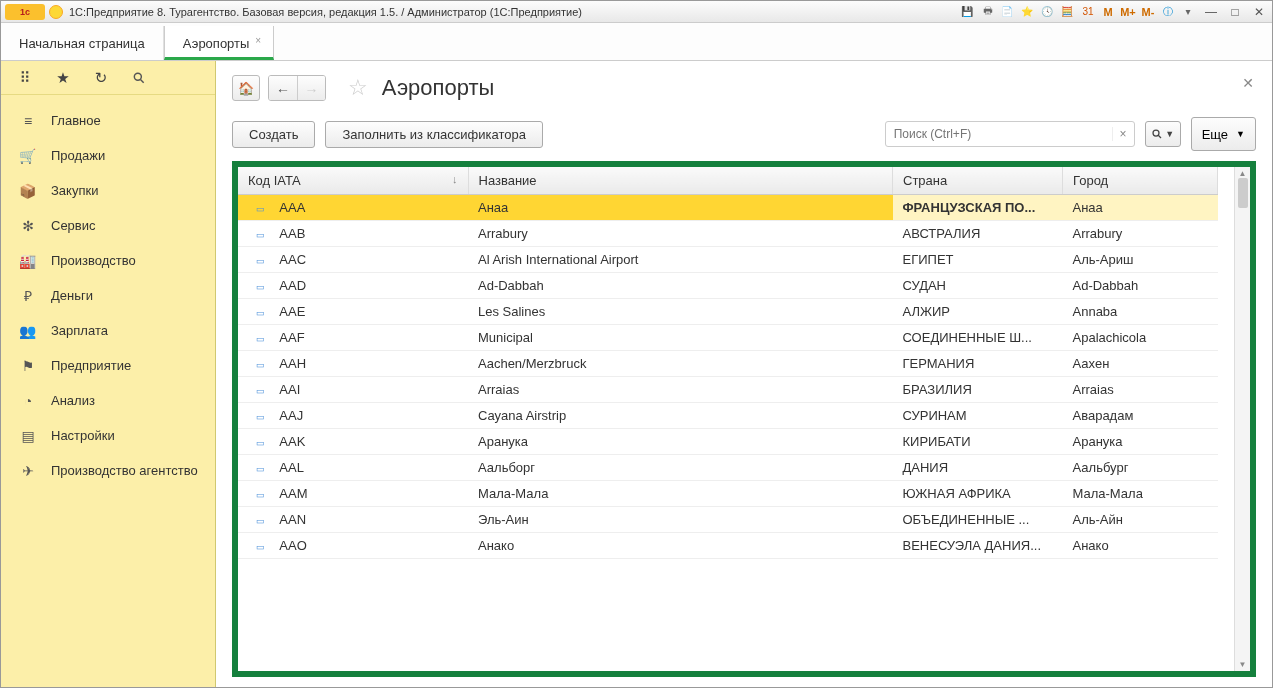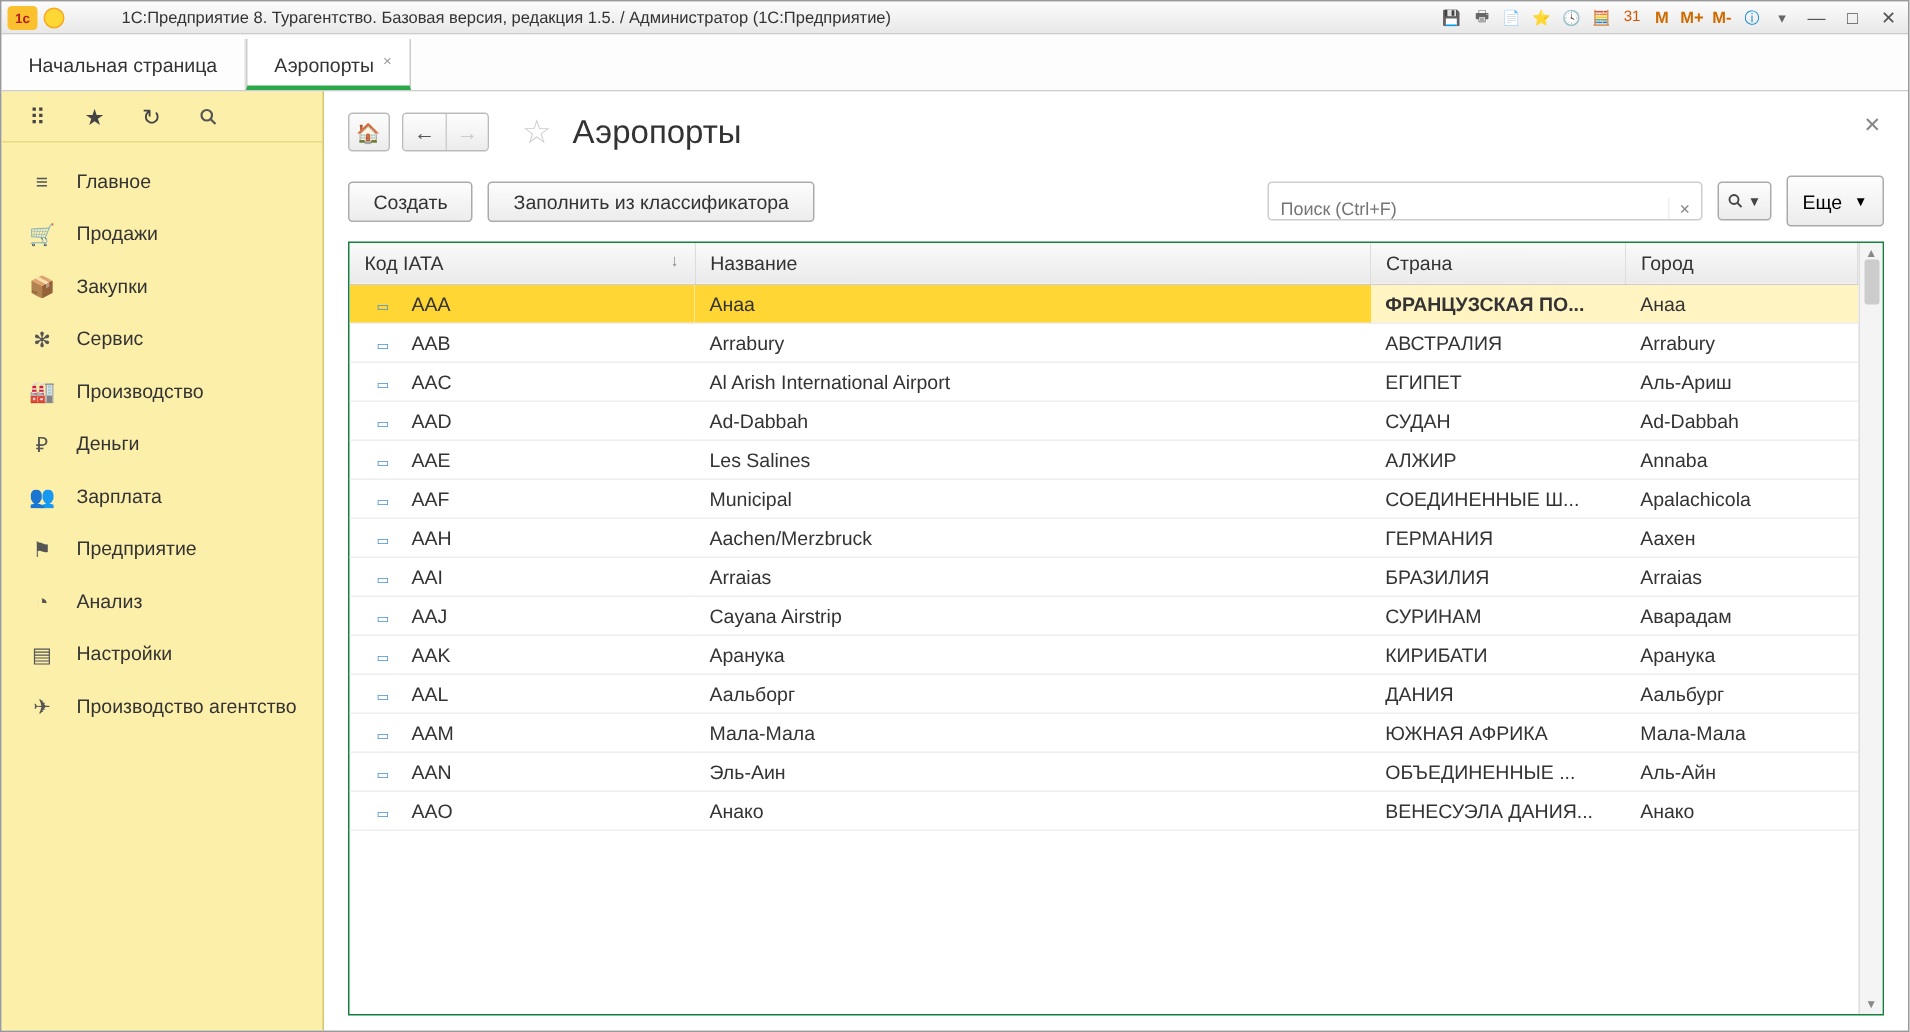--- a/index.html
+++ b/index.html
@@ -1,22 +1,22 @@
 <!DOCTYPE html>
 <html><head>
 <meta charset="utf-8">
 <style>
 * { box-sizing: border-box; margin: 0; padding: 0; font-family: Arial, sans-serif; }
 body { background: #f0f0f0; width: 1273px; height: 688px; overflow: hidden; border: 1px solid #999; }
 
 
 .titlebar { height: 22px; background: linear-gradient(#fcfcfc,#e8e8e8); display: flex; align-items: center; font-size: 11px; color: #333; padding: 0 4px; border-bottom: 1px solid #ccc; }
-.titlebar .logo { width: 20px; height: 16px; background: #fbc02d; border-radius: 3px; margin-right: 4px; display:flex;align-items:center;justify-content:center;font-size:9px;color:#b71c1c;font-weight:bold;}
+.titlebar .logo { width: 40px; height: 16px; background: #fbc02d; border-radius: 3px; margin-right: 4px; display:flex;align-items:center;justify-content:center;font-size:9px;color:#b71c1c;font-weight:bold;}
 .titlebar .dd { width:14px; height:14px; background:#fdd835; border-radius:50%; margin-right:6px; border:1px solid #f9a825;}
-.titlebar .title-text { flex: 1; margin-left: 32px; }
+.titlebar .title-text { flex: 1; }
 .titlebar .tbicons { display:flex; gap:4px; align-items:center;}
 .titlebar .tbi { width:16px; height:16px; display:flex;align-items:center;justify-content:center; font-size:10px; color:#666; cursor:pointer;}
 .titlebar .tbi.m { color:#ce6b00; font-weight:bold; font-size:11px;}
 .titlebar .tbi.info { color:#0288d1;}
 .titlebar .winbtn { width:18px; height:16px; display:flex;align-items:center;justify-content:center; font-size:12px; color:#555; cursor:pointer; margin-left:2px;}
 
 
 .tabstrip { height: 38px; background: #fdfdfd; display: flex; align-items:flex-end; border-bottom: 1px solid #ccc;}
 .tab { padding: 10px 18px 9px; font-size:13px; color:#333; border-right:1px solid #e0e0e0; cursor:pointer; position:relative;}
 .tab.active { background:#fff; border-bottom: 3px solid #2aa84a; padding-bottom:6px; border-right:1px solid #ccc; border-left:1px solid #ccc;}
@@ -41,28 +41,28 @@
 .navarrows .arr { width:28px; height:24px; background:linear-gradient(#fdfdfd,#ececec); display:flex;align-items:center;justify-content:center; font-size:14px; color:#555; cursor:pointer;}
 .navarrows .arr + .arr { border-left:1px solid #ccc;}
 .star-o { font-size:22px; color:#ccc; margin:0 6px 0 14px; cursor:pointer;}
 .page-title { font-size:22px; color:#333;}
 .close-page { position:absolute; right:18px; top:14px; font-size:14px; color:#888; cursor:pointer;}
 
 
 .toolbar { display:flex; align-items:center; gap:10px; margin-bottom:10px;}
 .btn { border:1px solid #aaa; background:linear-gradient(#fdfdfd,#ececec); border-radius:3px; padding:5px 16px; font-size:13px; color:#333; cursor:pointer;}
 .toolbar .spacer { flex:1;}
-.searchwrap { display:flex; align-items:flex-end; border:1px solid #ccc; border-radius:3px; width:290px; height:26px; background:#fff;}
+.searchwrap { display:flex; align-items:center; border:1px solid #ccc; border-radius:3px; width:250px; height:26px; background:#fff;}
 .searchwrap input { flex:1; border:none; outline:none; font-size:12px; padding:0 8px; color:#333; background:transparent;}
 .searchwrap .clr { width:22px; text-align:center; color:#888; font-size:12px; cursor:pointer; border-left:1px solid #eee;}
 .iconbtn { border:1px solid #aaa; background:linear-gradient(#fdfdfd,#ececec); border-radius:3px; width:36px; height:26px; display:flex;align-items:center;justify-content:center; cursor:pointer; font-size:12px; color:#444;}
 .morebtn { border:1px solid #aaa; background:linear-gradient(#fdfdfd,#ececec); border-radius:3px; height:34px; padding:0 10px; display:flex;align-items:center; cursor:pointer; font-size:13px; gap:8px;}
 
 
-.tablewrap { flex:1; border:1px solid #15803d; overflow:hidden; display:flex;}
+.tablewrap { flex:1; border:6px solid #15803d; overflow:hidden; display:flex;gap:16px;}
 .table { flex:1; overflow-y:auto;}
 table { width:100%; border-collapse:collapse; font-size:13px;}
 thead th { background:linear-gradient(#fafafa,#eaeaea); text-align:left; font-weight:normal; color:#333; padding:6px 10px; border-bottom:1px solid #ccc; border-right:1px solid #ddd; position:sticky; top:0;}
 thead th .sort-ind { float:right; color:#888; font-size:11px;}
 tbody td { padding:5px 10px; border-bottom:1px solid #eee; color:#333; white-space:nowrap; overflow:hidden; text-overflow:ellipsis;}
 tbody tr.selected td { background:#ffd633;}
 tbody tr.selected td.last2 { background:#fff4c2;}
 .row-icon { font-size:9px; color:#4a90d9; margin-right:4px;}
 .vscroll { width:16px; background:#f4f4f4; border-left:1px solid #ddd; display:flex; flex-direction:column; justify-content:space-between; align-items:center; padding:2px 0;}
 .vscroll .sbtn { font-size:8px; color:#888; cursor:pointer;}

